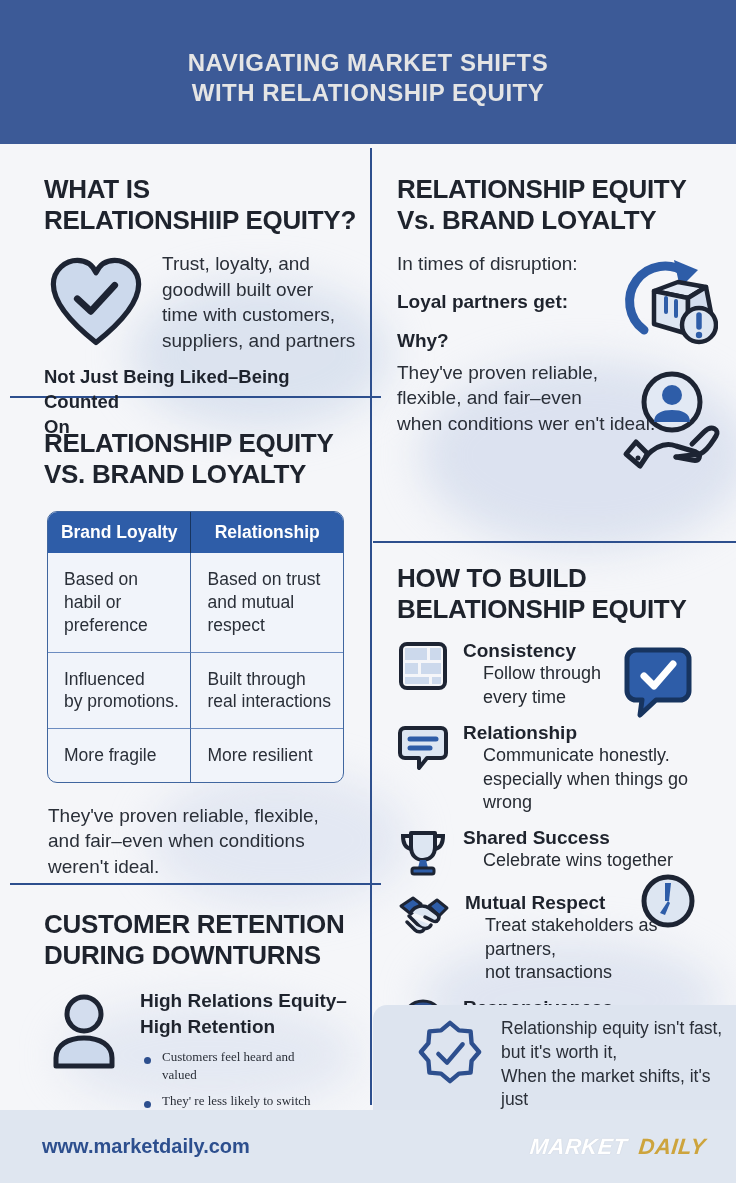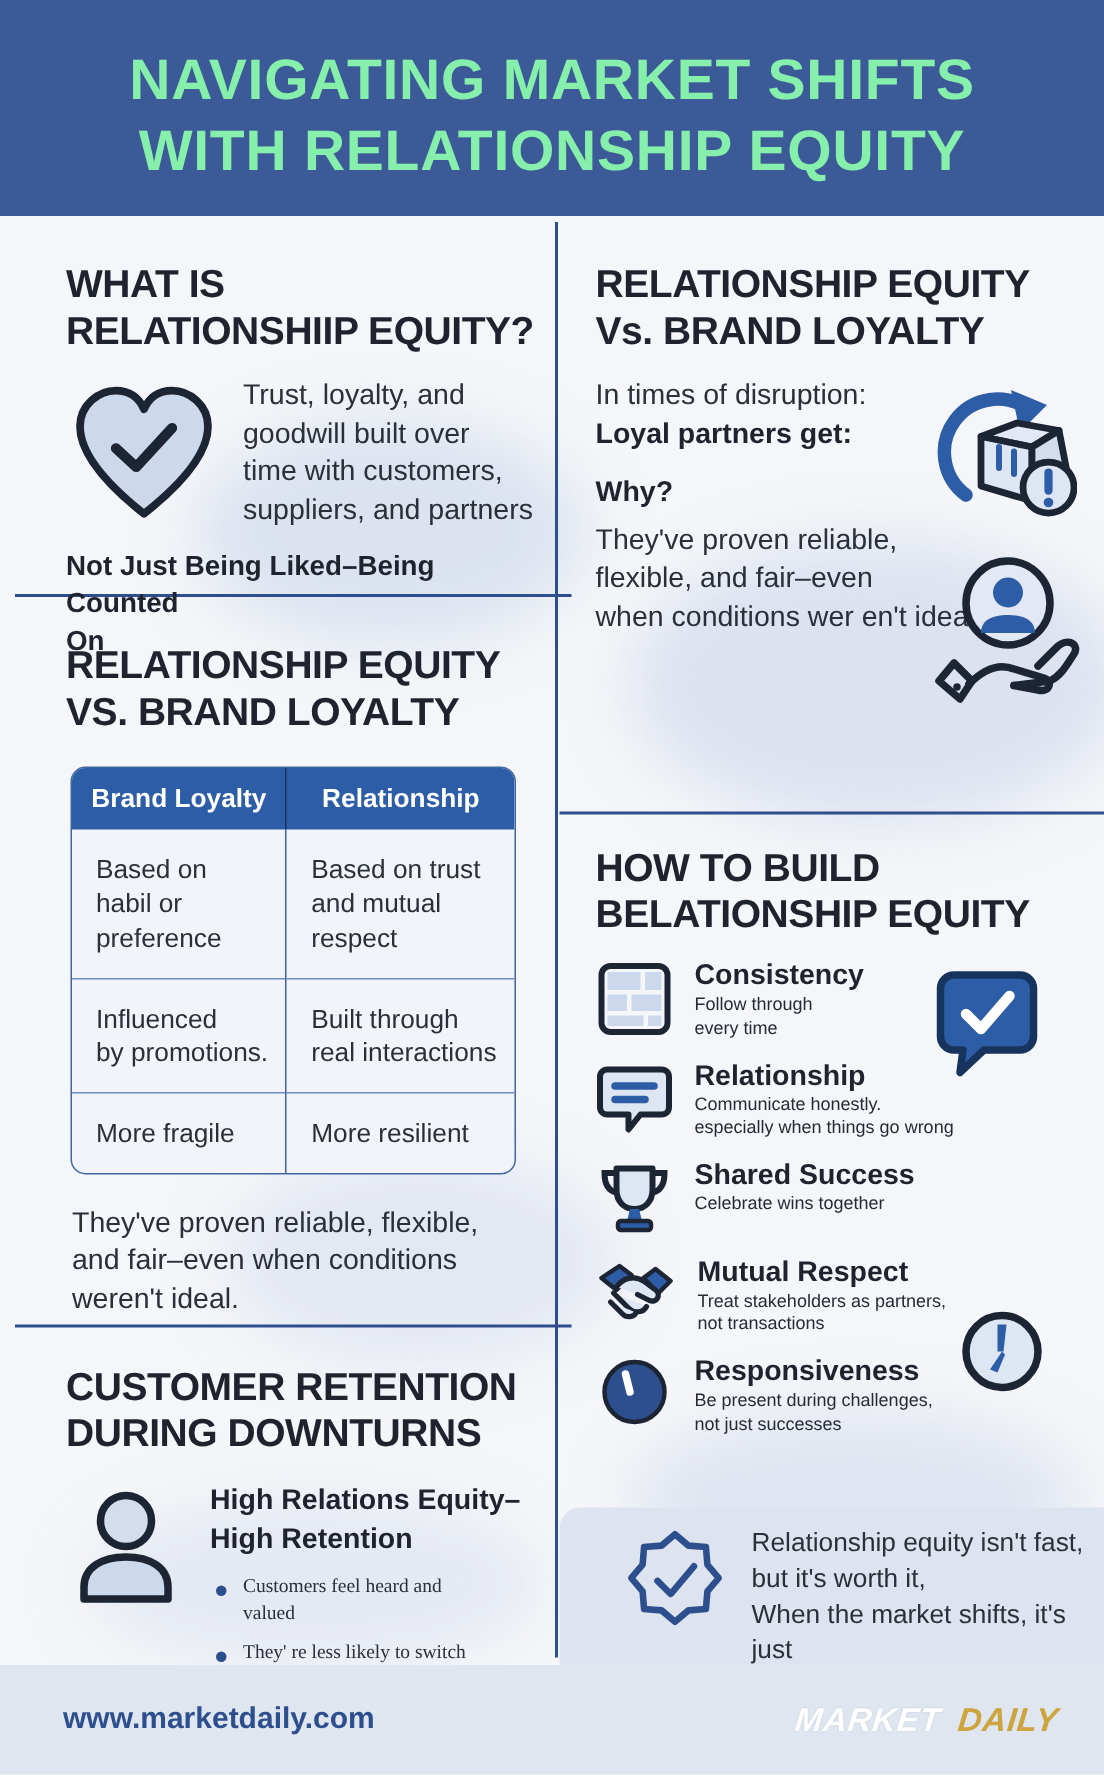--- a/index.html
+++ b/index.html
@@ -12,21 +12,21 @@
   .wash { position:absolute; border-radius:50%; filter:blur(20px); z-index:0; pointer-events:none; }
   .wash1 { left:130px; top:280px; width:260px; height:150px; background:rgba(199,211,231,.55); }
   .wash2 { left:420px; top:360px; width:330px; height:190px; background:rgba(203,214,233,.6); }
   .wash3 { left:150px; top:770px; width:260px; height:140px; background:rgba(206,216,234,.45); }
   .wash4 { left:420px; top:940px; width:300px; height:120px; background:rgba(203,214,233,.5); }
   .wash5 { left:60px;  top:1000px; width:300px; height:110px; background:rgba(208,218,235,.45); }
 
   
   .header { position:absolute; left:0; top:0; width:736px; height:144px;
             background:#3c5a97; display:flex; align-items:center; justify-content:center; z-index:2; }
-  .header h1 { color:#86efac; font-size:38px; line-height:1.25; font-weight:bold;
+  .header h1 { color:#e5e5e5; font-size:24px; line-height:1.25; font-weight:bold;
                letter-spacing:.5px; text-align:center; white-space:pre-line;margin-top:12px; }
 
   .ws { white-space:pre-line; }
 
   
   .col { position:absolute; top:148px; z-index:1; }
   .col-left  { left:10px;   width:371px; }
   .col-right { left:373px; width:363px; }
   .vline { position:absolute; left:370px; top:148px; width:2px; height:957px;
            background:#2d4f8e; z-index:1; }
@@ -66,33 +66,33 @@
 
   .sec-retain { height:225px; padding:24px 14px 0 34px; }
   .retain-row { display:flex; align-items:flex-start; margin-top:18px; }
   .retain-row .icon-person { flex:0 0 96px; padding-top:4px; }
   .retain-em { font-size:19px; }
   .retain-row ul li { font-size:13px;font-family:Liberation Serif, serif; }
 
   
   .sec-vs { height:395px; padding:26px 10px 0 24px; }
   .vs-intro { margin-top:16px; }
-  .vs-sub { margin-top:0; }
+  .vs-sub { margin-top:12px; }
   .sec-vs ul { width:240px; }
   .vs-why { margin-top:14px; }
   .vs-whybody { margin-top:6px; width:320px; }
   .icon-restock { position:absolute; right:18px; top:98px; }
   .icon-handperson { position:absolute; right:12px; top:222px; }
 
   .sec-build { height:462px; padding:20px 10px 0 24px; }
   .build-items { margin-top:16px; }
   .b-item { display:flex; align-items:flex-start; margin-bottom:13px; }
   .b-icon { flex:0 0 52px; margin-right:14px; display:flex; justify-content:center; }
   .b-title { font-size:19px; font-weight:bold; color:#1e232d; }
-  .b-desc { font-size:12px; line-height:1.3; white-space:pre-line; }
+  .b-desc { font-size:18px; line-height:1.3; white-space:pre-line;margin-left:20px; }
   .b-text { max-width:250px; }
   .icon-chatcheck { position:absolute; right:42px; top:102px; }
   .icon-clocklight { position:absolute; right:40px; top:330px; }
 
   .sec-takeaway { height:105px; background:#dde4ef; border-radius:14px 0 0 0;
                   padding:12px 8px 0 42px; display:flex; align-items:flex-start; }
   .takeaway-text { margin-left:16px; font-size:17.5px; line-height:1.36; }
 
   
   .footer { position:absolute; left:0; bottom:0; width:736px; height:73px; background:#dfe6f0;

